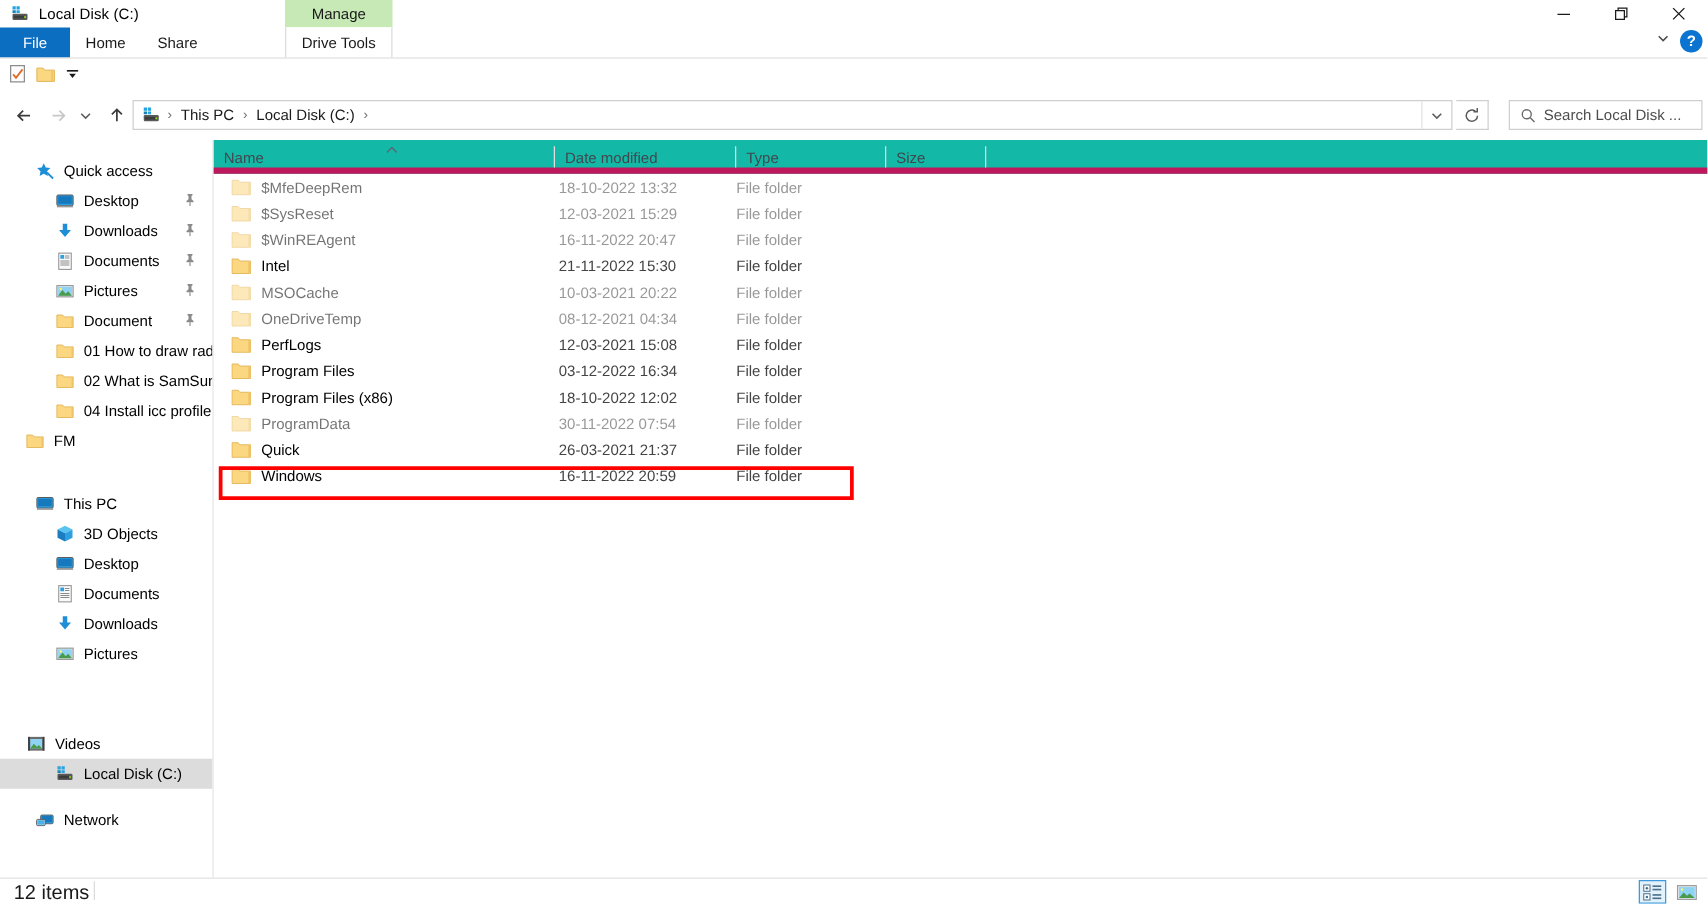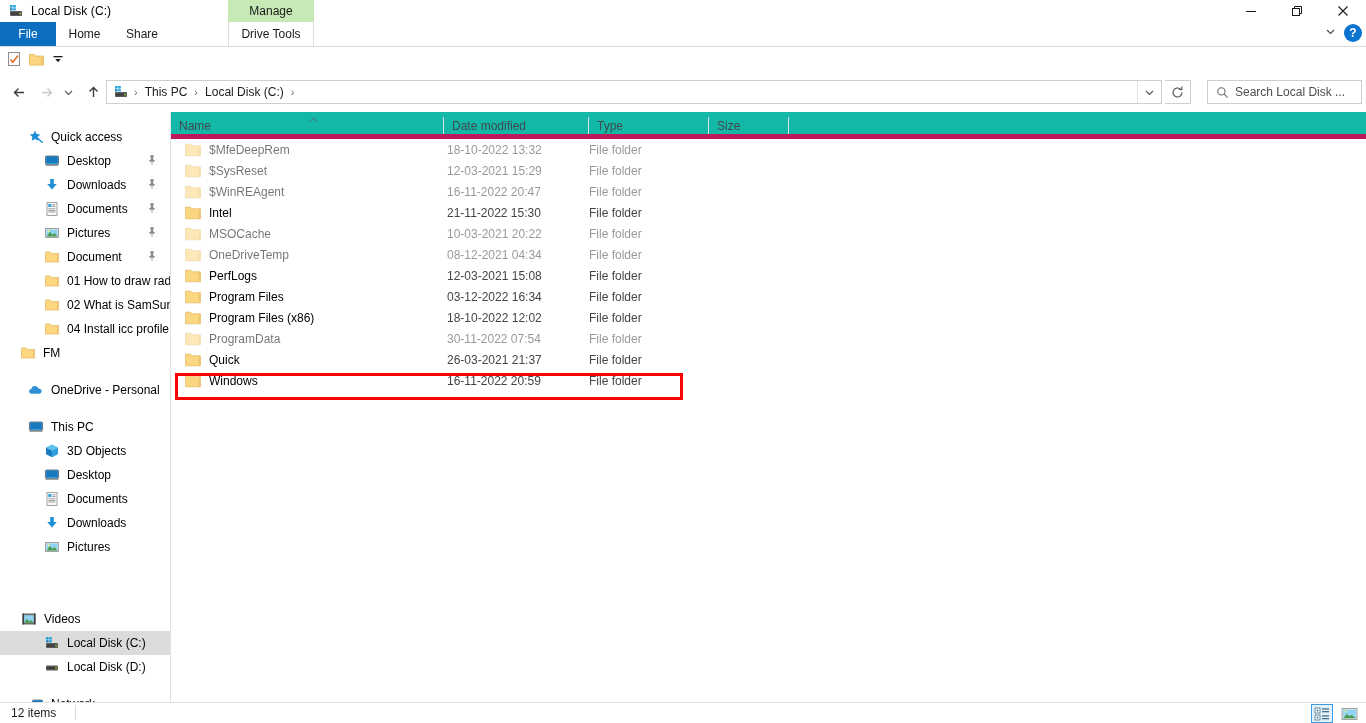--- a/index.html
+++ b/index.html
@@ -112,21 +112,21 @@
   .folder-ico { width:16px; height:14px; flex:0 0 16px; margin-right:8px; position:relative; }
   .dim { opacity:.55; }
 
   
   .redbox { position:absolute; left:175px; top:373px; width:508px; height:27px;
             border:3px solid #ff0000; pointer-events:none; }
 
   
   .statusbar { position:absolute; left:0; bottom:0; width:1366px; height:21px;
                background:#fff; border-top:1px solid #e2e2e2; }
-  .status-text { position:absolute; left:11px; top:3px; font-size:12px; color:#1a1a1a; }
+  .status-text { position:absolute; left:11px; top:3px; font-size:16px; color:#1a1a1a; }
   .status-sep { position:absolute; left:75px; top:2px; width:1px; height:15px; background:#dcdcdc; }
   .viewbtns { position:absolute; right:6px; top:1px; display:flex; gap:5px; }
   .vbtn { width:22px; height:19px; display:flex; align-items:center; justify-content:center; }
   .vbtn.active { border:1px solid #3d9ae0; background:#e3f1fb; }
 </style>
 </head>
 <body>
 
 <div class="window">
 
@@ -403,28 +403,20 @@
         <svg width="16" height="16" viewBox="0 0 16 16">
           <path d="M1.5 3 h4.6 l1.1 1.5 h7.3 v8.5 h-13 z" fill="#fcd782" stroke="#e2b451" stroke-width=".7"></path>
           <path d="M13.2 4.9 v8.1 h1.3 v-8.1 z" fill="#f0c46a"></path>
         </svg>
       </span>
       <span class="sb-label">FM</span>
     </div>
 
     <div class="sb-gap"></div>
 
-    <div class="sb-row" style="padding-left:28px;">
-      <span class="sb-icon">
-        <svg width="16" height="16" viewBox="0 0 16 16">
-          <path d="M4 11.8 C2 11.8 1 10.6 1 9.3 C1 8 2.1 7 3.4 7 C3.6 5.2 5.1 4 6.9 4 C8.5 4 9.9 5 10.4 6.4 C12.1 6.3 13.6 7.5 13.6 9.1 C13.6 10.6 12.4 11.8 10.8 11.8 z" fill="#2b8fd1"></path>
-        </svg>
-      </span>
-      <span class="sb-label">OneDrive - Personal</span>
-    </div>
 
     <div class="sb-gap"></div>
 
     <div class="sb-row" style="padding-left:28px;">
       <span class="sb-icon">
         <svg width="16" height="16" viewBox="0 0 16 16">
           <rect x="1.5" y="3" width="13" height="8.5" rx="1" fill="#2e9fe0" stroke="#5a5a5a" stroke-width=".8"></rect>
           <rect x="2.6" y="4" width="10.8" height="6" fill="#1678bd"></rect>
           <rect x="1.5" y="11.5" width="13" height="1.4" fill="#9a9a9a"></rect>
         </svg>
@@ -512,30 +504,20 @@
           <circle cx="12" cy="10.6" r="0.9" fill="#7ed321"></circle>
           <rect x="2" y="2" width="2.6" height="2.6" fill="#22a4e0"></rect>
           <rect x="5.2" y="2" width="2.6" height="2.6" fill="#22a4e0"></rect>
           <rect x="2" y="5.2" width="2.6" height="2.2" fill="#1b83b5"></rect>
           <rect x="5.2" y="5.2" width="2.6" height="2.2" fill="#22a4e0"></rect>
         </svg>
       </span>
       <span class="sb-label">Local Disk (C:)</span>
     </div>
 
-    <div class="sb-row" style="padding-left:44px;">
-      <span class="sb-icon">
-        <svg width="16" height="16" viewBox="0 0 16 16">
-          <rect x="2" y="6.5" width="12" height="5" rx="1" fill="#5a5a5a"></rect>
-          <rect x="3" y="8" width="9" height="2.2" fill="#3c3c3c"></rect>
-          <circle cx="12" cy="9.1" r="0.9" fill="#7ed321"></circle>
-        </svg>
-      </span>
-      <span class="sb-label">Local Disk (D:)</span>
-    </div>
 
     <div class="sb-gap"></div>
 
     <div class="sb-row" style="padding-left:28px;">
       <span class="sb-icon">
         <svg width="16" height="16" viewBox="0 0 16 16">
           <rect x="4.5" y="4" width="10" height="7" rx="1" fill="#2e9fe0" stroke="#5a5a5a" stroke-width=".7"></rect>
           <rect x="5.4" y="4.8" width="8.2" height="5" fill="#1678bd"></rect>
           <rect x="1.2" y="7.5" width="7" height="5" rx="1" fill="#9fd8f5" stroke="#5a5a5a" stroke-width=".7"></rect>
           <rect x="2" y="8.2" width="5.4" height="3.4" fill="#4fb0e6"></rect>

